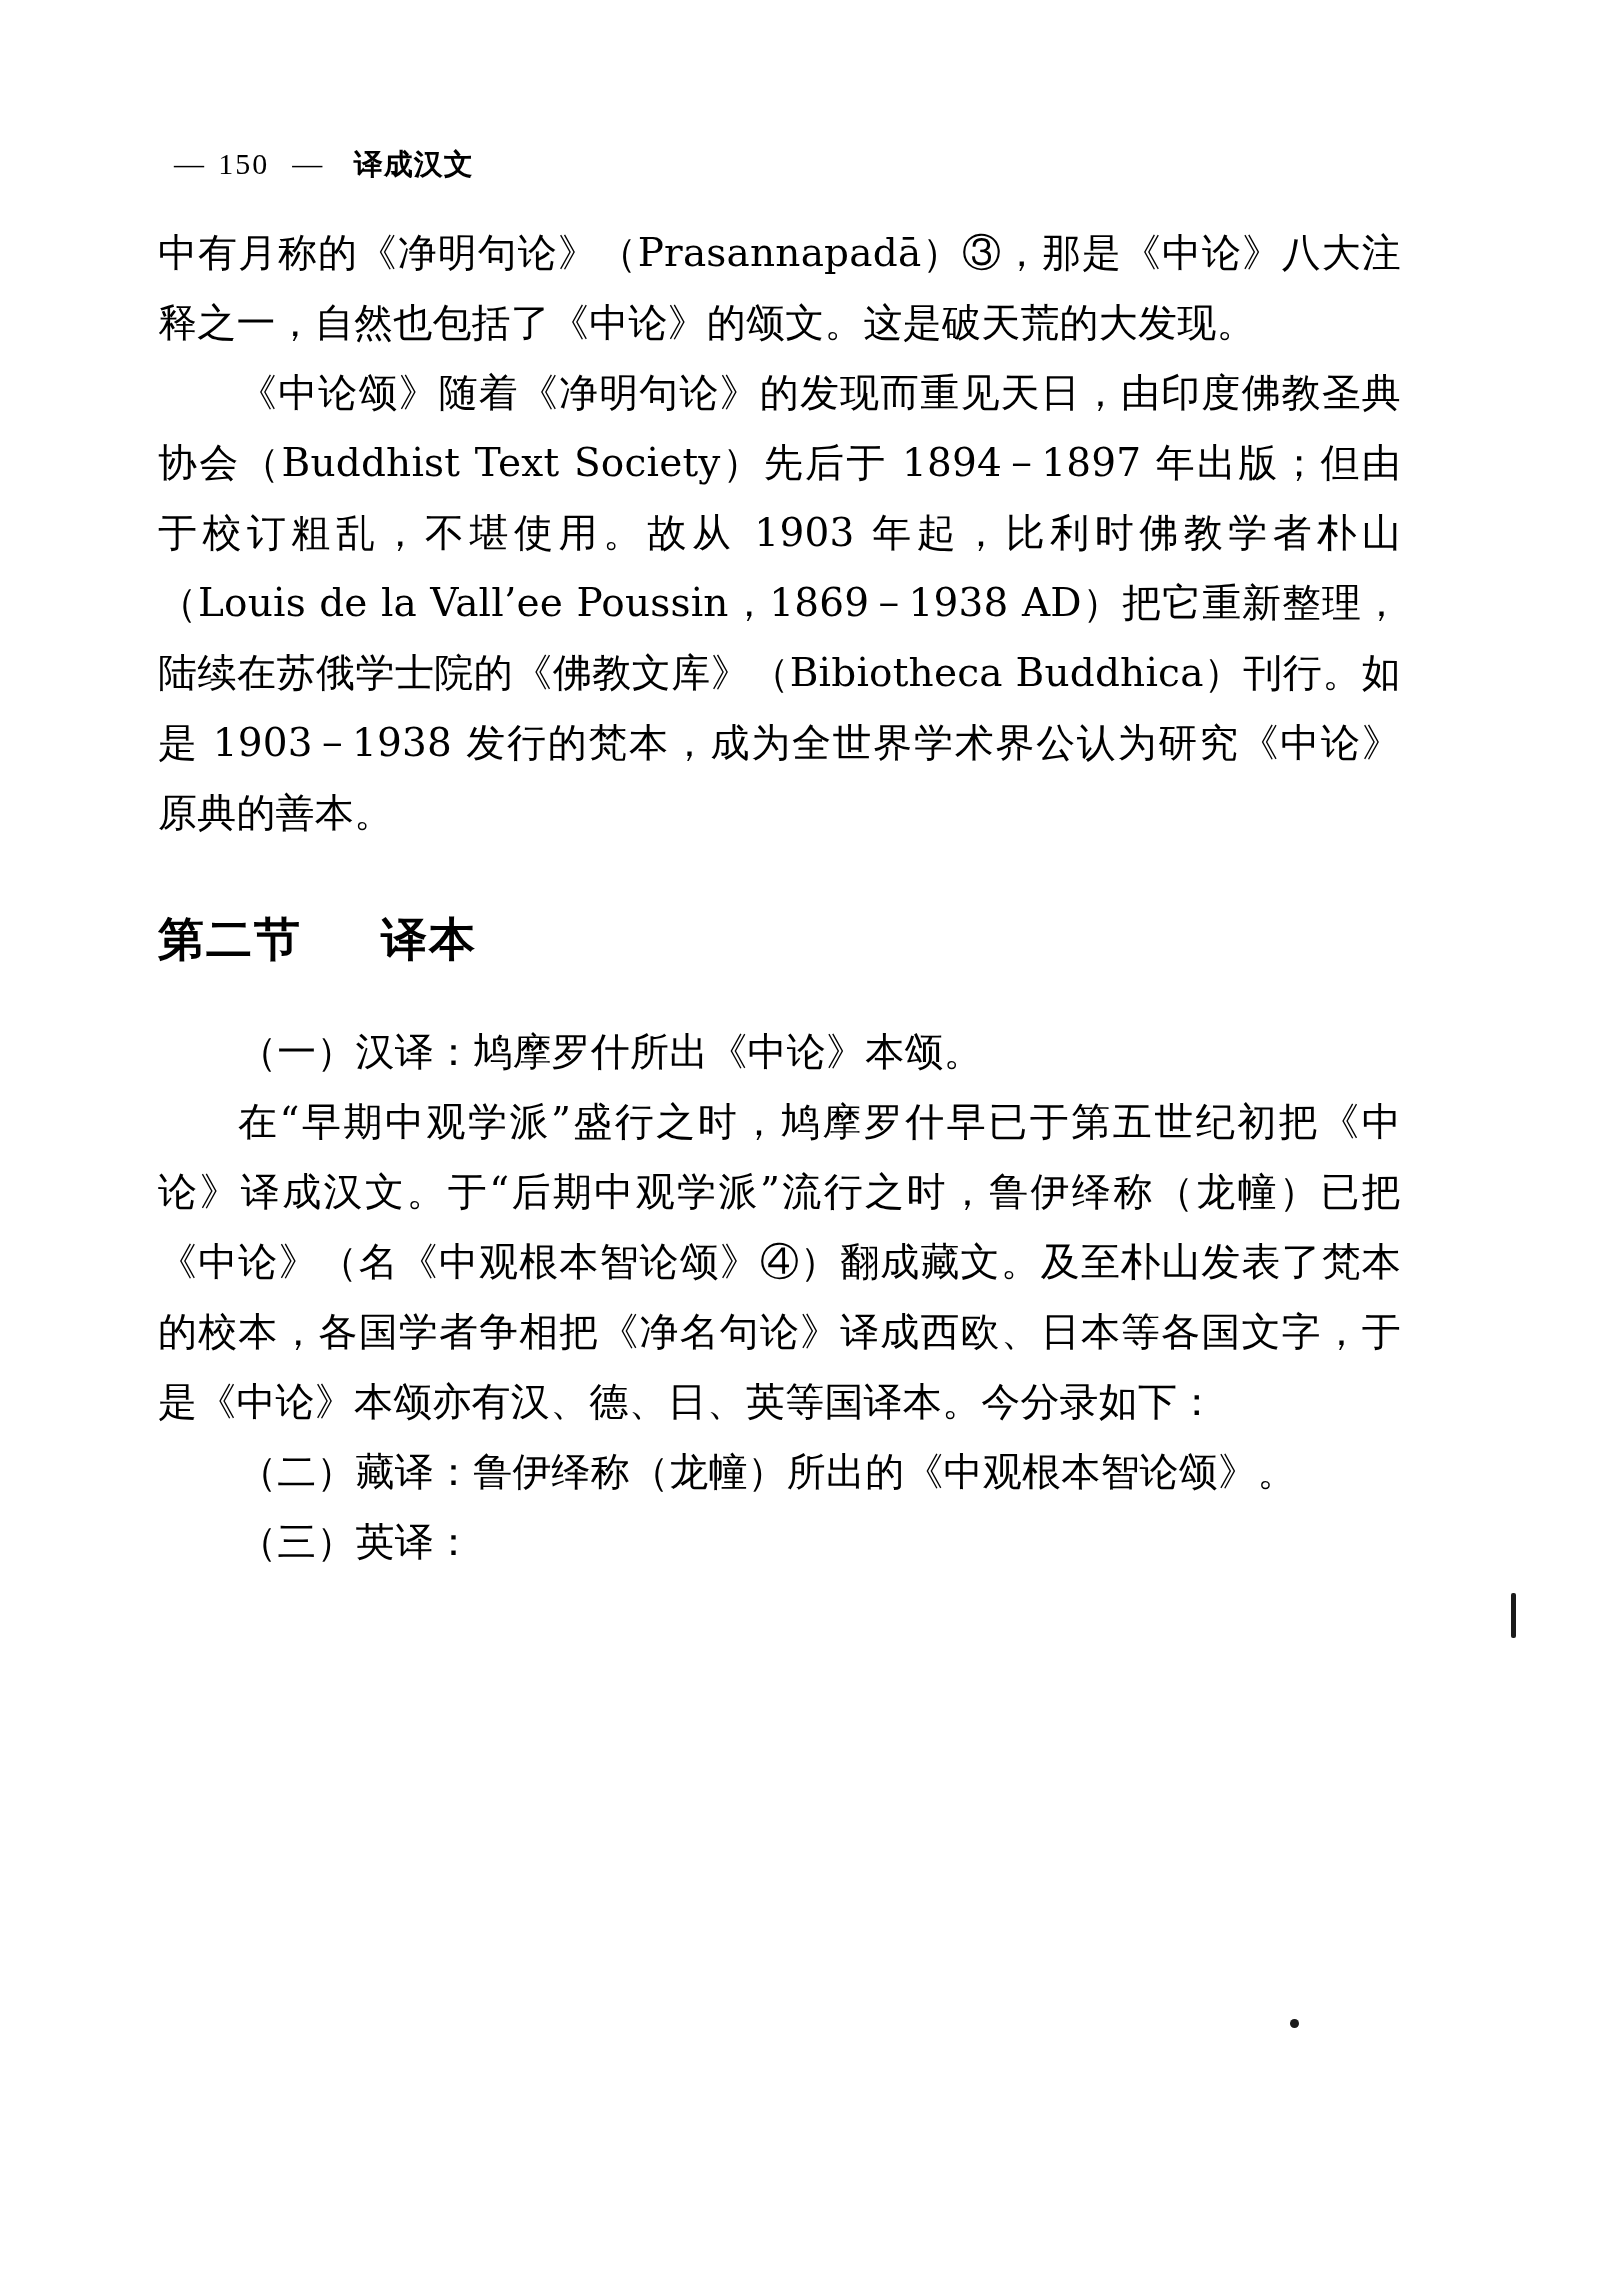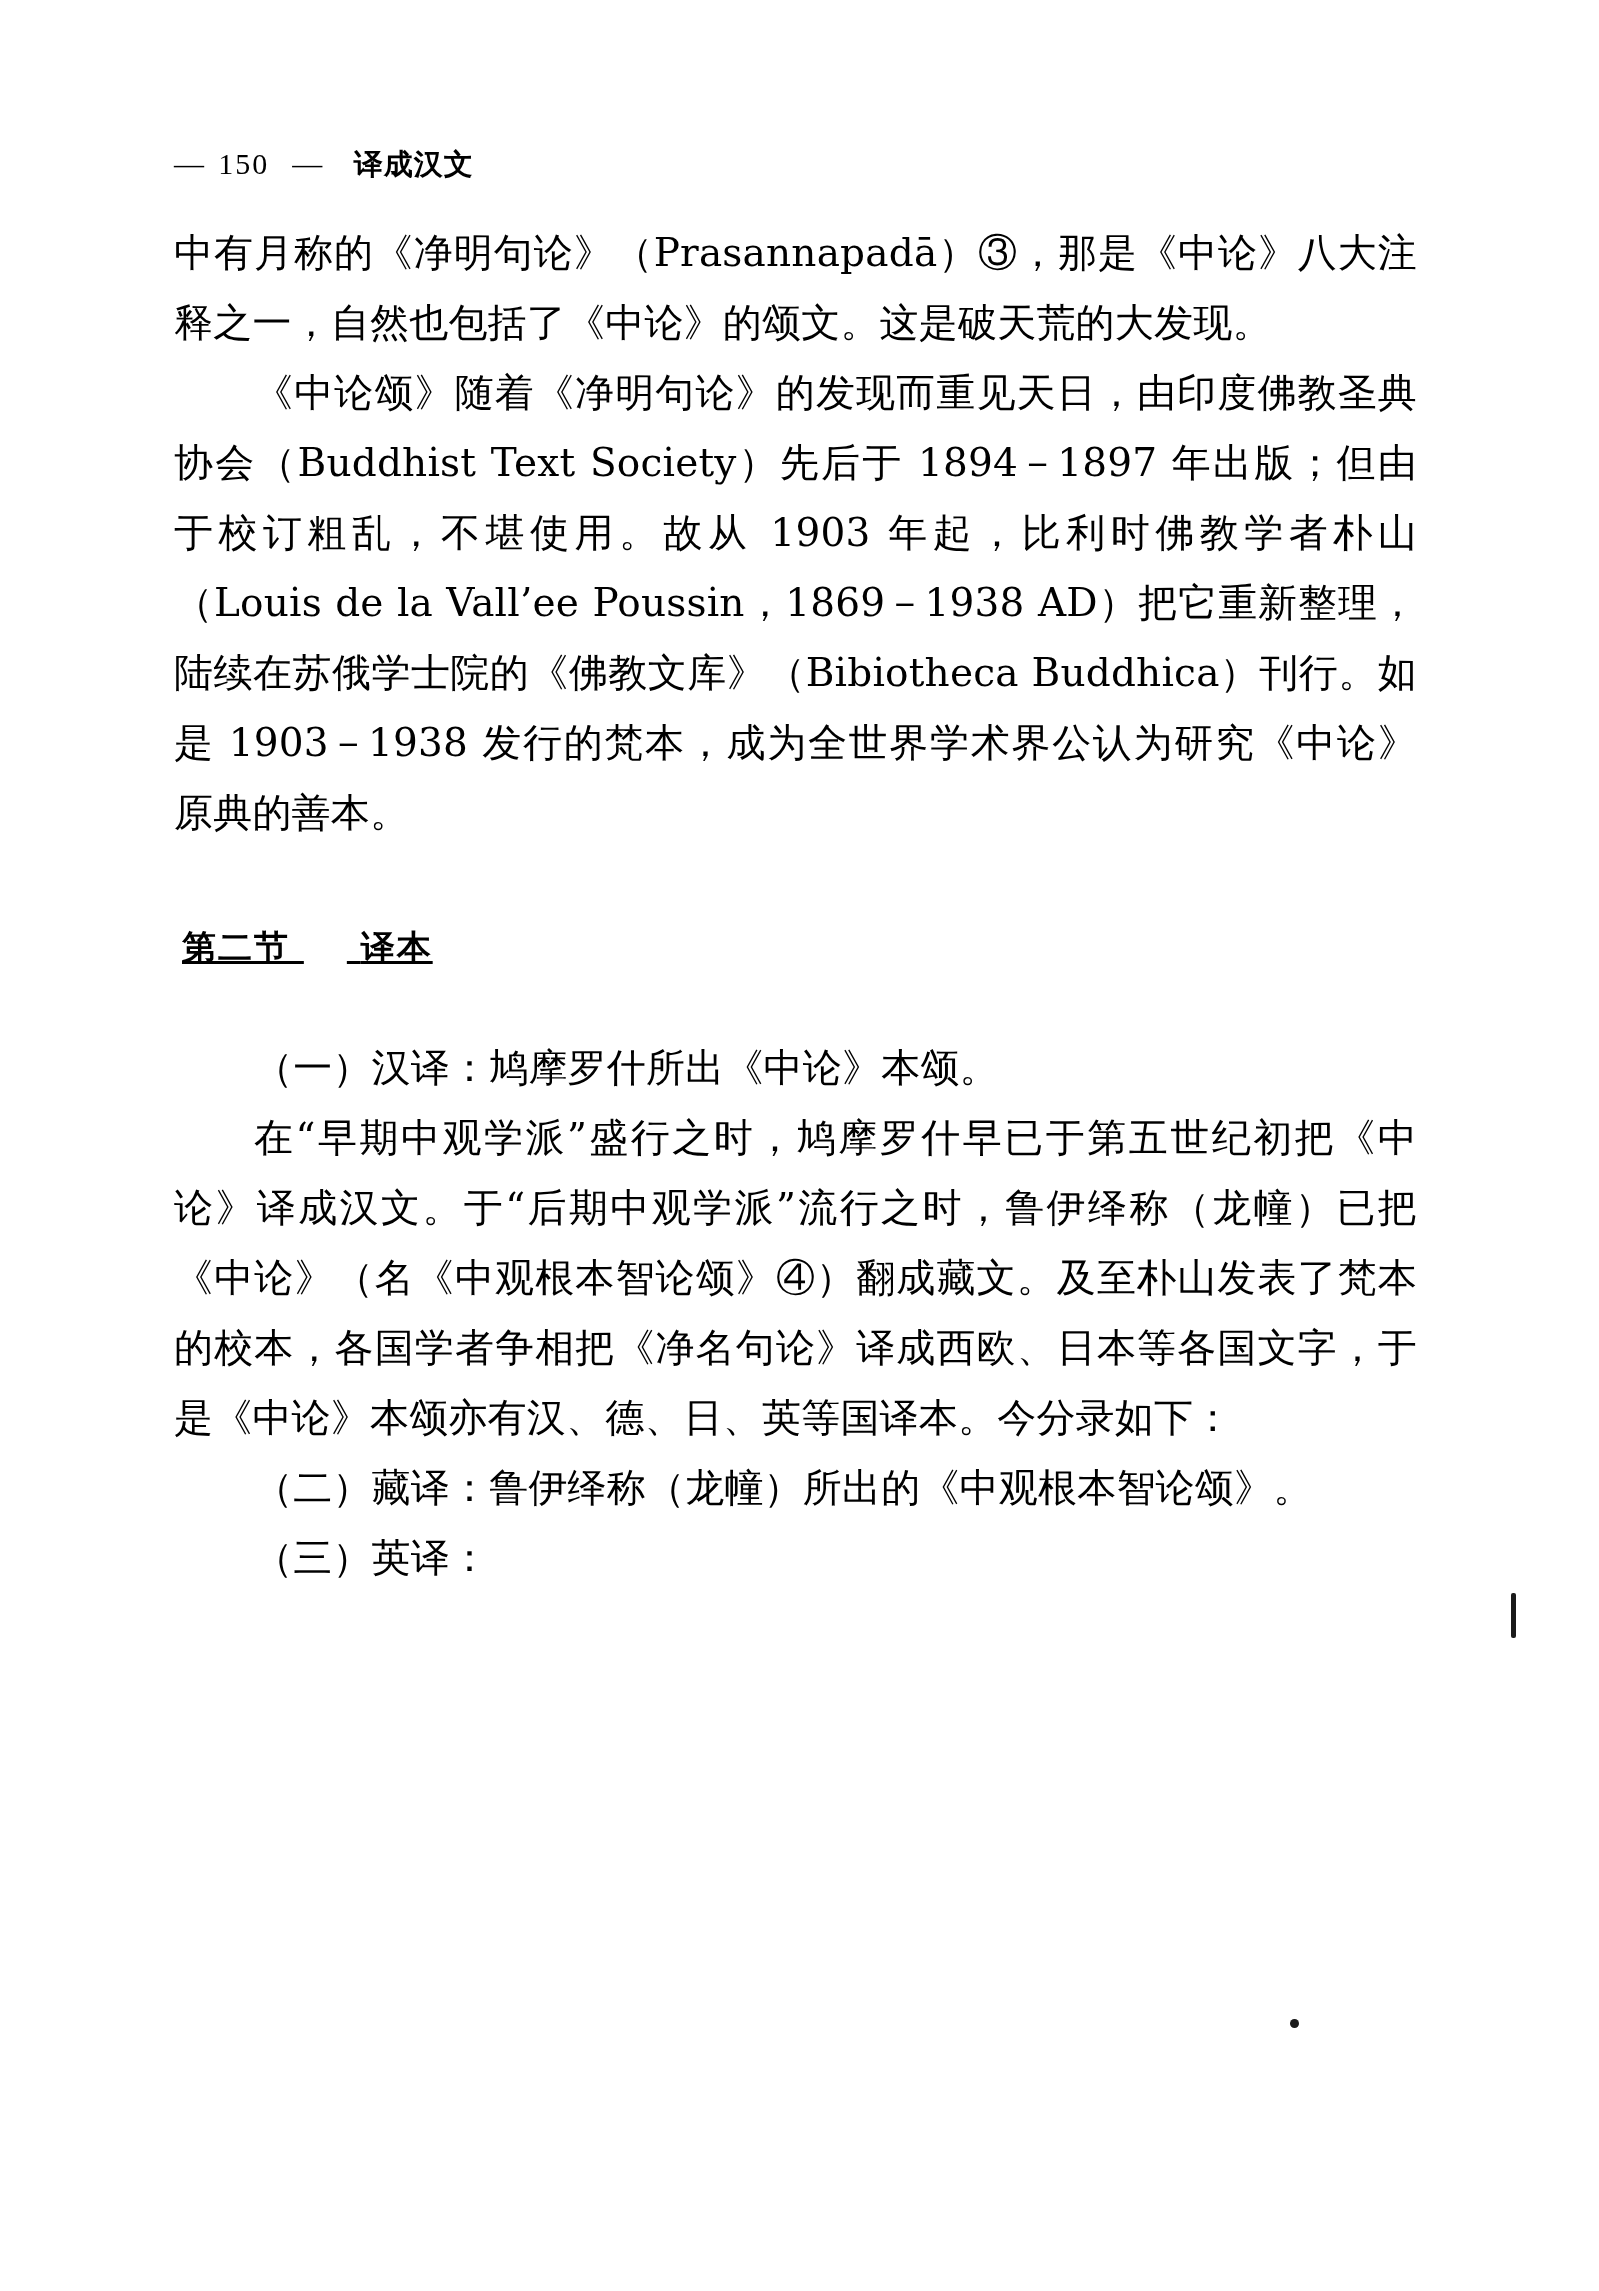--- a/index.html
+++ b/index.html
@@ -47,47 +47,46 @@
   .header .booktitle {
     font-family: "DejaVu Sans", sans-serif;
     font-weight: bold;
     font-size: 29px;
     letter-spacing: 1px;
   }
 
   
   .body-col {
     position: absolute;
-    left: 174px;
+    left: 158px;
     top: 218px;
     width: 1243px;
   }
   p.para {
     margin: 0;
     font-family: "DejaVu Serif", serif;
     font-size: 39px;
     line-height: 70px;
     text-align: justify;
     text-justify: inter-character;
     letter-spacing: 0.2px;
     word-break: break-word;
   }
   p.indent {
     text-indent: 80px;
   }
 
   
   h2.section {
-    margin: 8px;
+    margin: 0;
     font-family: "DejaVu Sans", sans-serif;
     font-weight: bold;
-    font-size: 34px;
+    font-size: 46px;
     letter-spacing: 2px;
     line-height: 69px;
-    text-decoration: underline;
   }
   h2.section .gap {
     display: inline-block;
     width: 43px;
   }
   .spacer-lg { height: 57px; }
   .spacer-md { height: 43px; }
 
   
   .speck {

